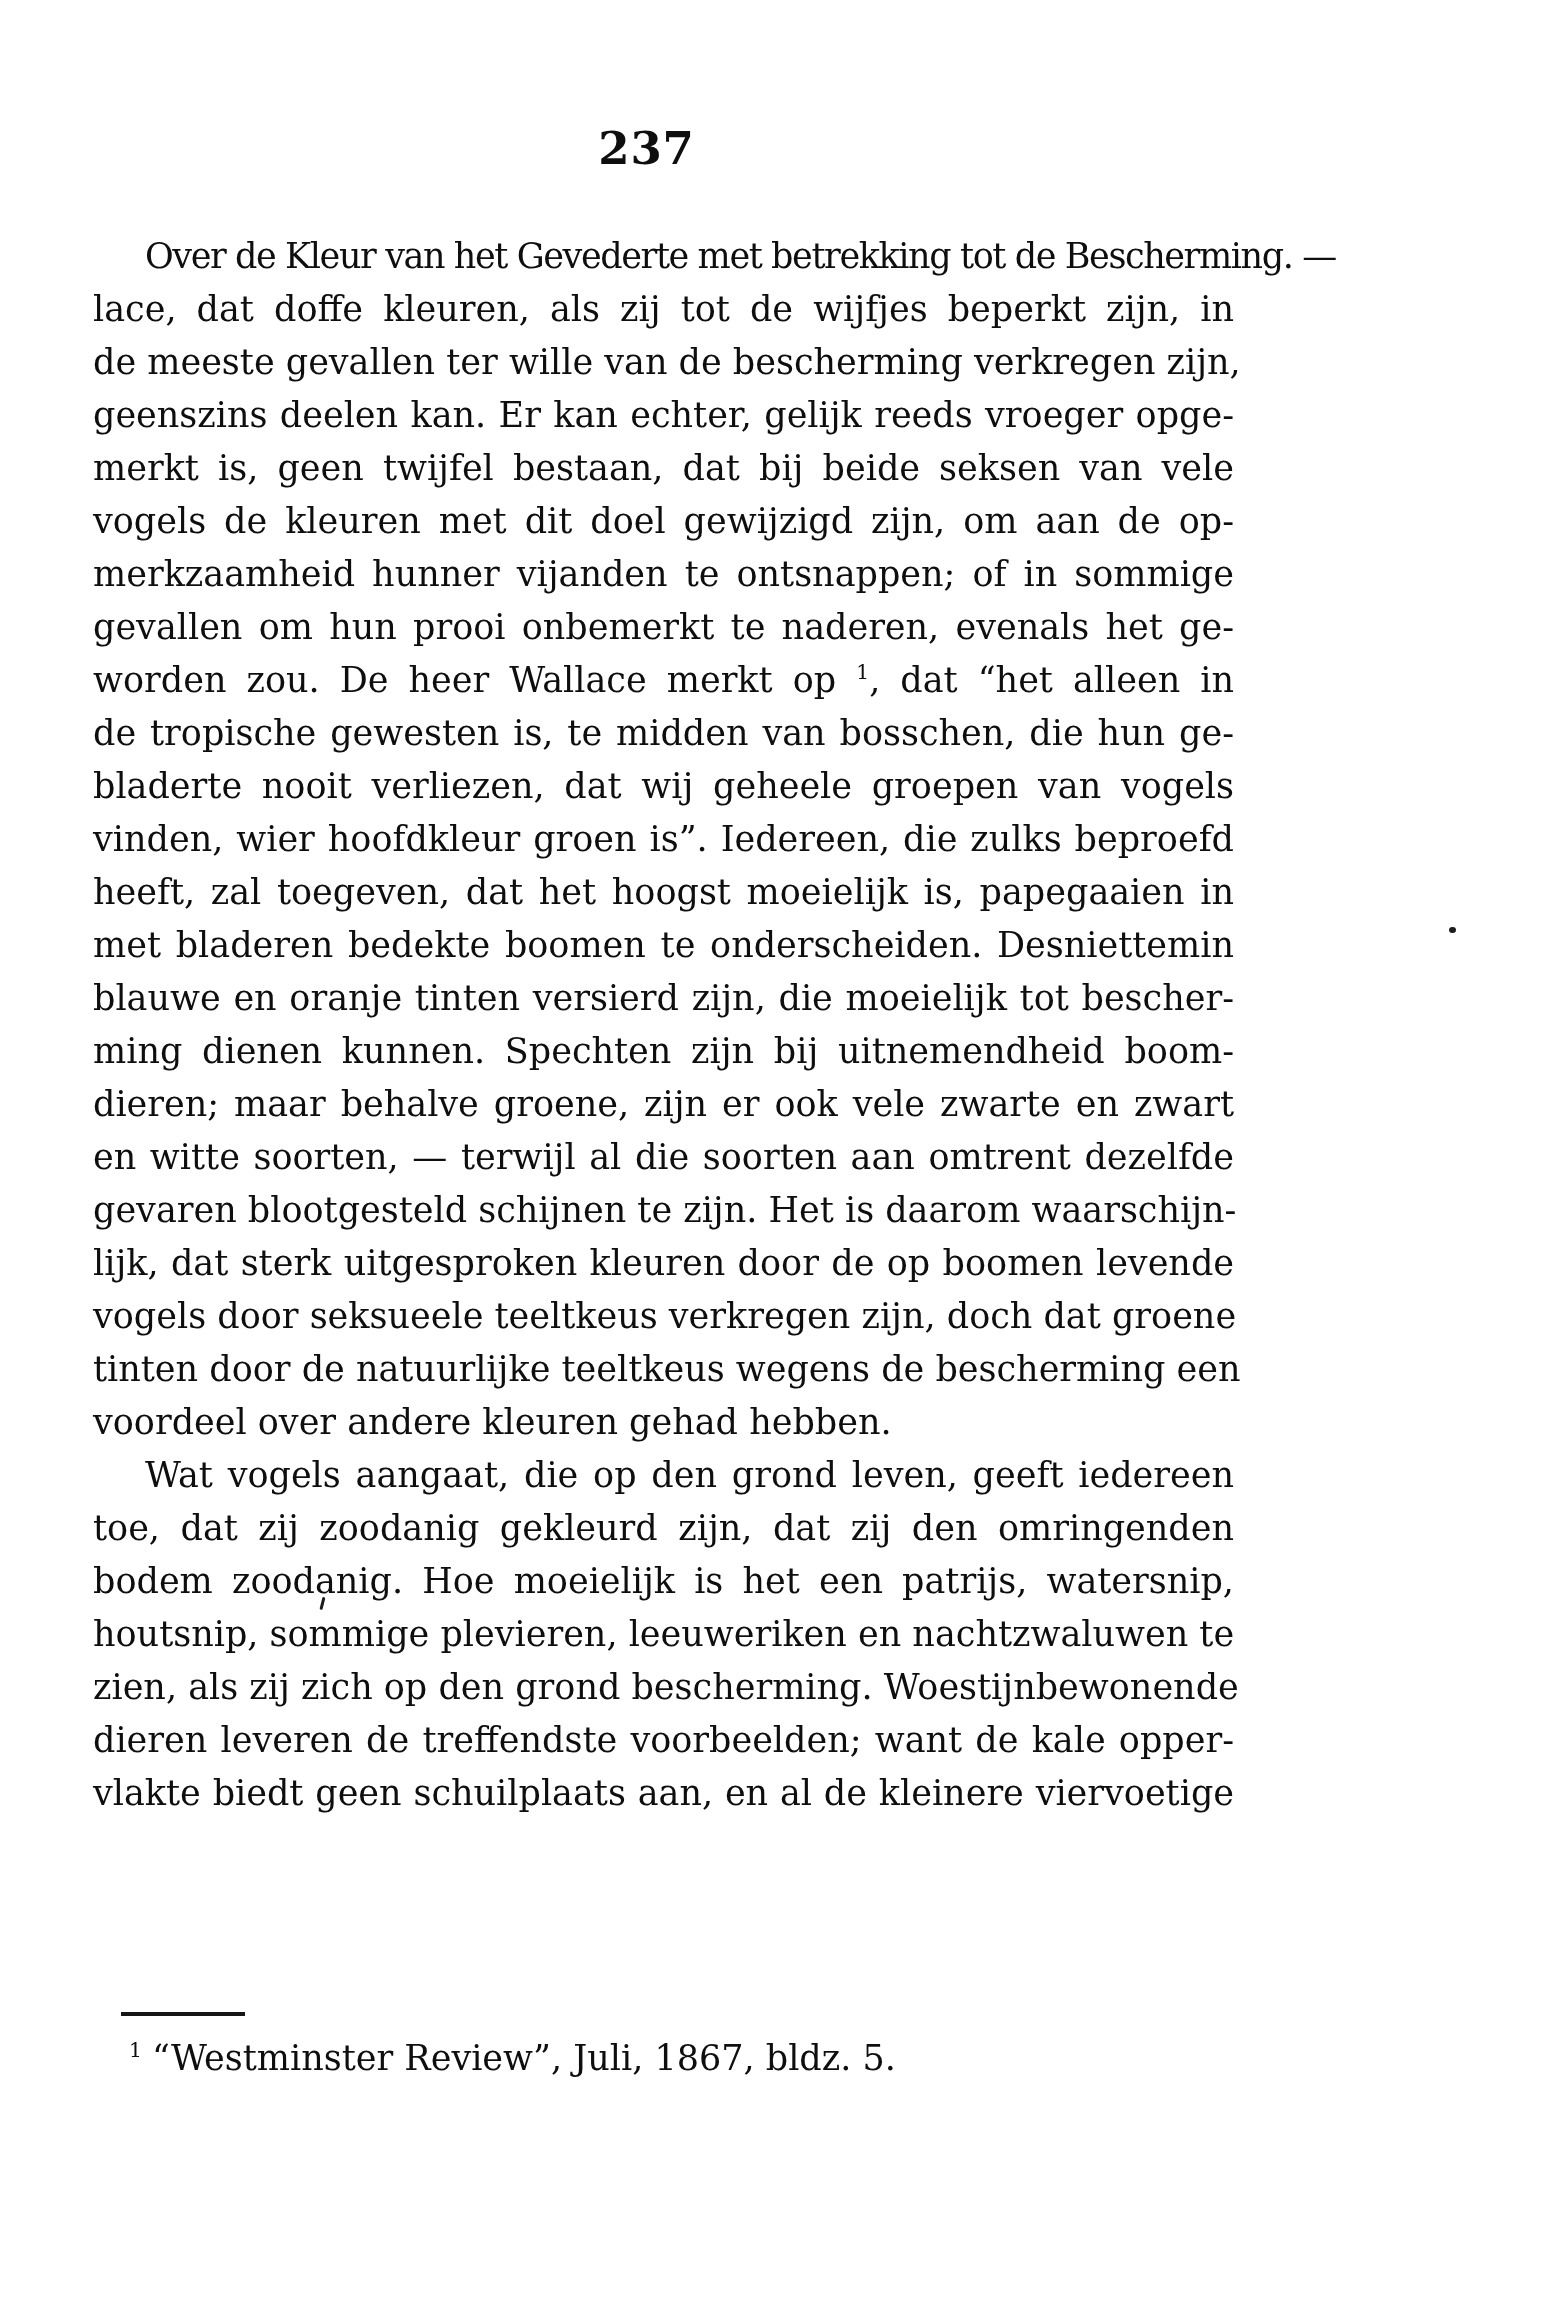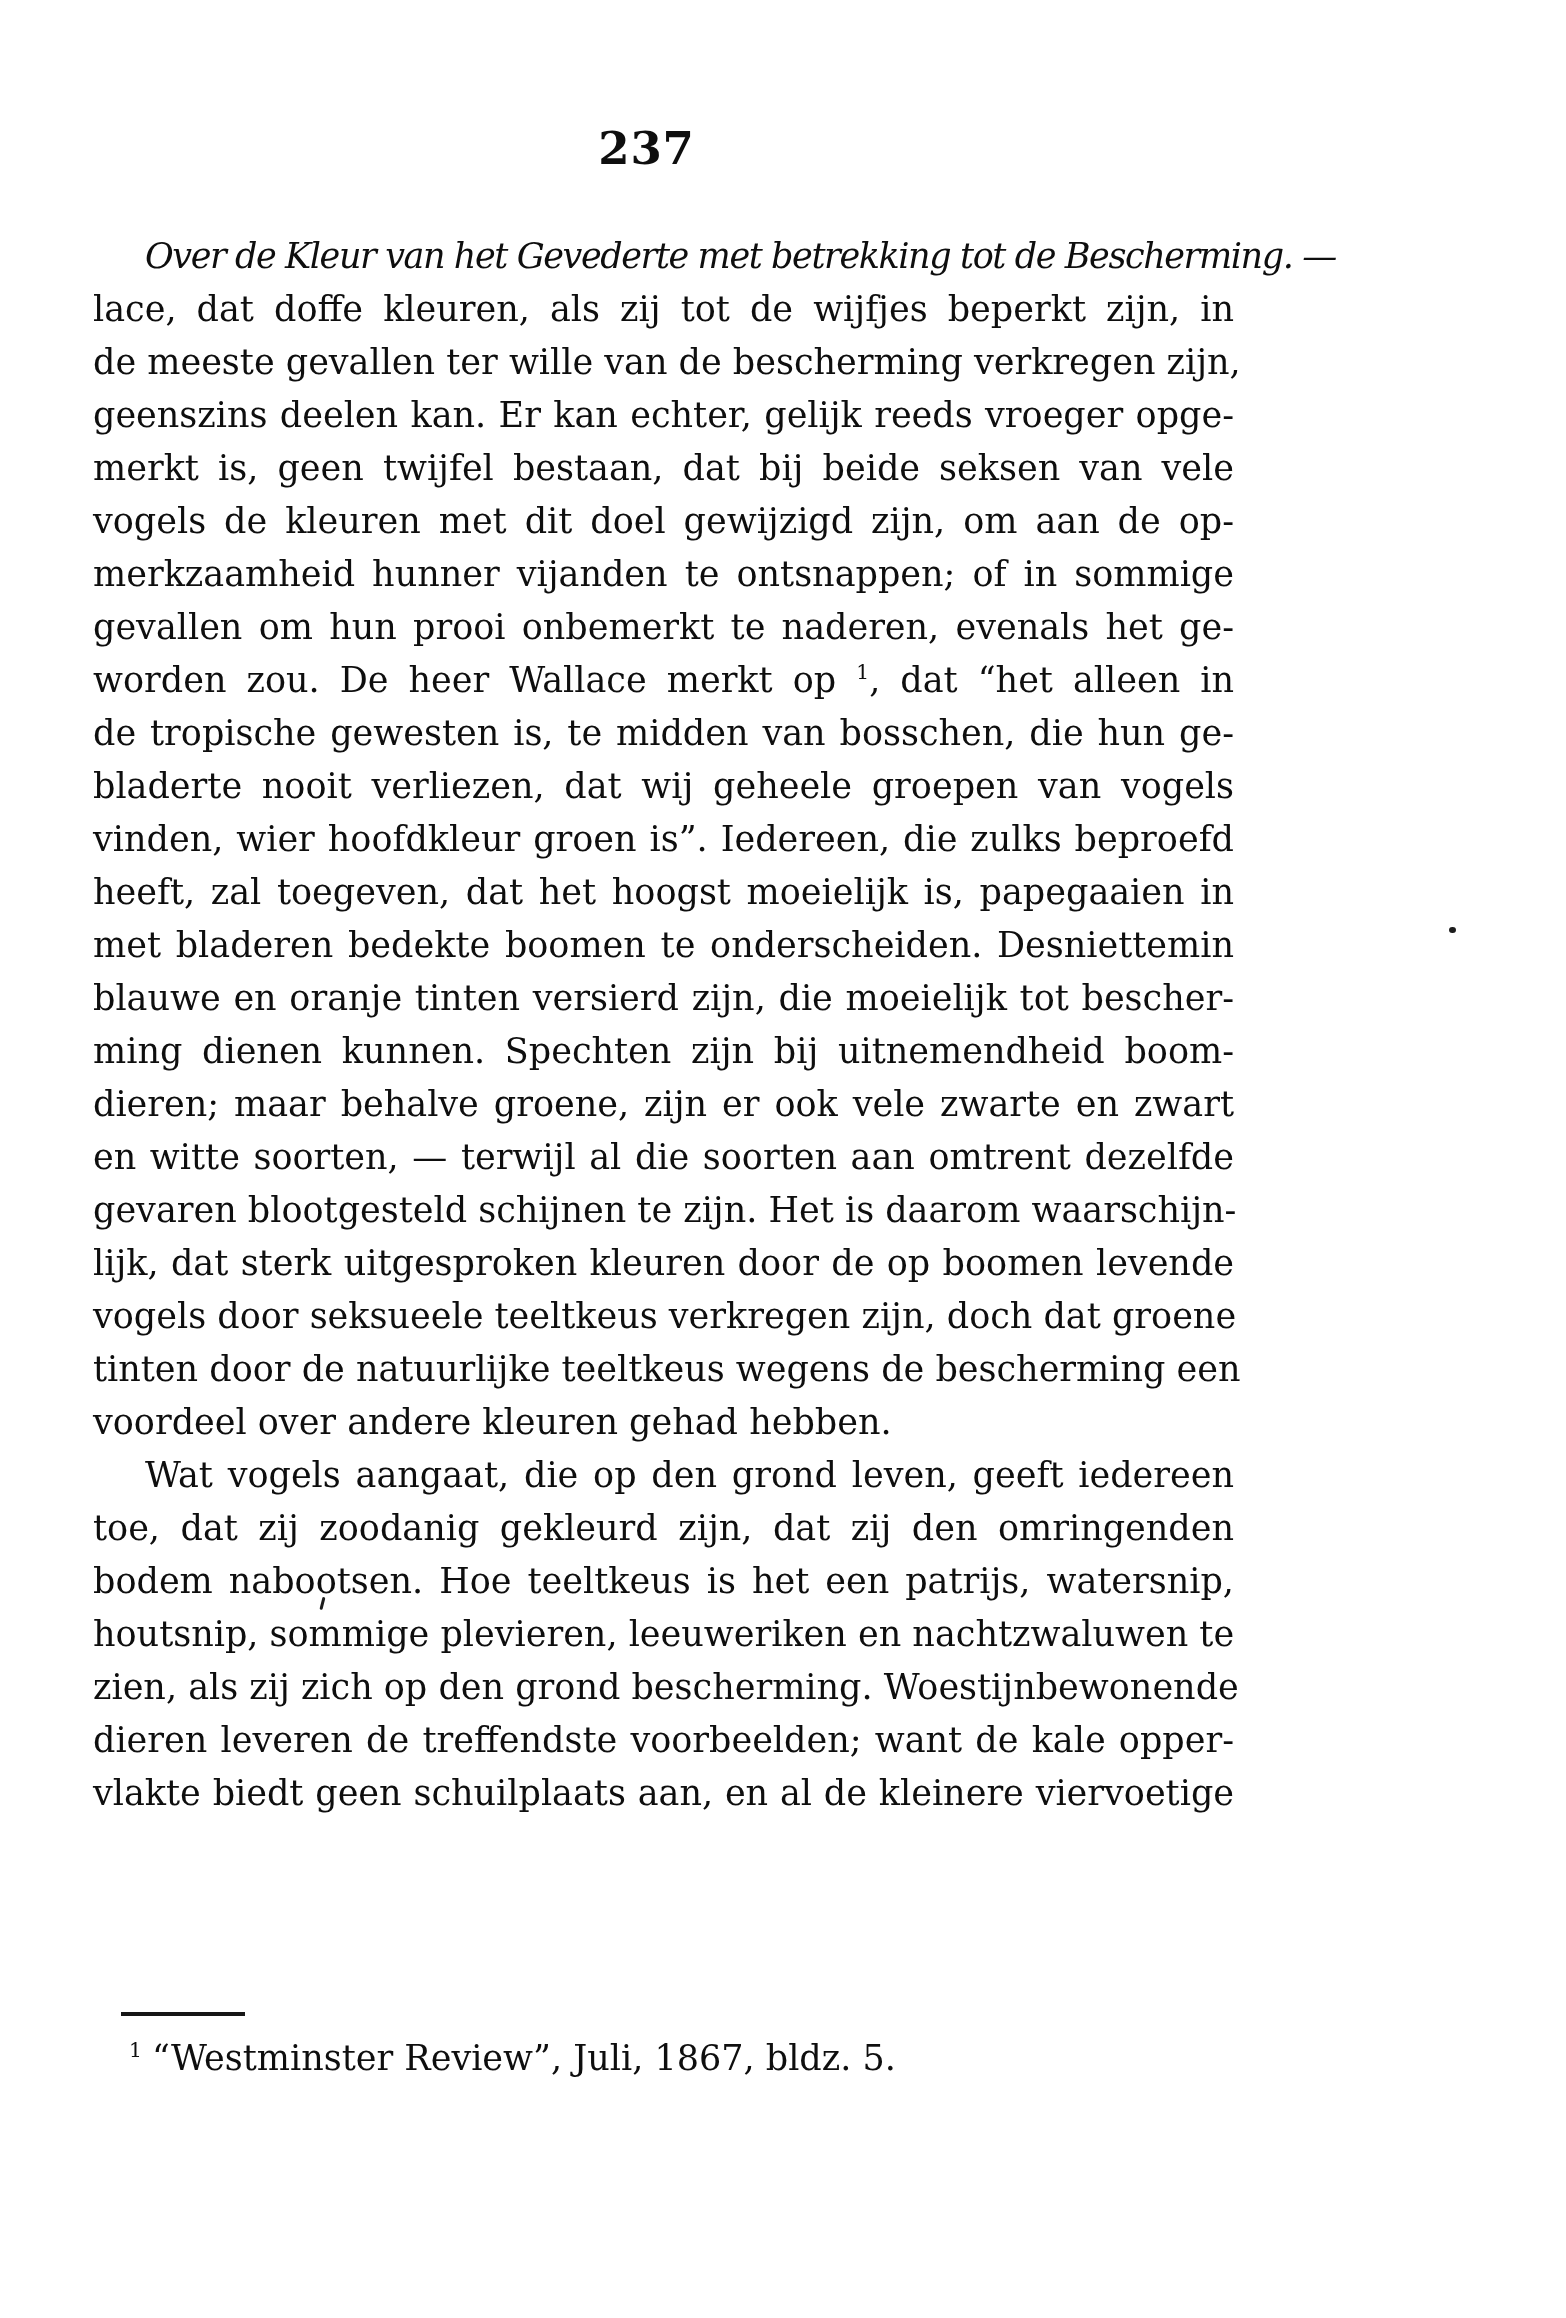--- a/index.html
+++ b/index.html
@@ -36,21 +36,20 @@
     font-size: 35px;
   }
   .line {
     height: 53px;
     line-height: 53px;
     text-align: justify;
     text-align-last: justify;
     white-space: nowrap;
   }
   .line.heading {
-    font-style: italic;
     text-indent: 52px;
     letter-spacing: -1.4px;
   }
   .line.indent {
     text-indent: 52px;
   }
   .line.para-end {
     text-align-last: left;
   }
   .sup {
@@ -130,21 +129,21 @@
     <div class="line">ming dienen kunnen. Spechten zijn bij uitnemendheid boom-</div>
     <div class="line">dieren; maar behalve groene, zijn er ook vele zwarte en zwart</div>
     <div class="line">en witte soorten, — terwijl al die soorten aan omtrent dezelfde</div>
     <div class="line">gevaren blootgesteld schijnen te zijn. Het is daarom waarschijn-</div>
     <div class="line">lijk, dat sterk uitgesproken kleuren door de op boomen levende</div>
     <div class="line">vogels door seksueele teeltkeus verkregen zijn, doch dat groene</div>
     <div class="line">tinten door de natuurlijke teeltkeus wegens de bescherming een</div>
     <div class="line para-end">voordeel over andere kleuren gehad hebben.</div>
     <div class="line indent">Wat vogels aangaat, die op den grond leven, geeft iedereen</div>
     <div class="line">toe, dat zij zoodanig gekleurd zijn, dat zij den omringenden</div>
-    <div class="line">bodem nabootsen. Hoe teeltkeus is het een patrijs, watersnip,</div>
+    <div class="line">bodem zoodanig. Hoe moeielijk is het een patrijs, watersnip,</div>
     <div class="line">houtsnip, sommige plevieren, leeuweriken en nachtzwaluwen te</div>
     <div class="line">zien, als zij zich op den grond bescherming. Woestijnbewonende</div>
     <div class="line">dieren leveren de treffendste voorbeelden; want de kale opper-</div>
     <div class="line">vlakte biedt geen schuilplaats aan, en al de kleinere viervoetige</div>
   </div>
 
   <div class="footnote-rule"></div>
 
   <div class="footnote"><sup class="fn-sup">1</sup><span class="fn-text">“Westminster Review”, Juli, 1867, bldz. 5.</span></div>
 

